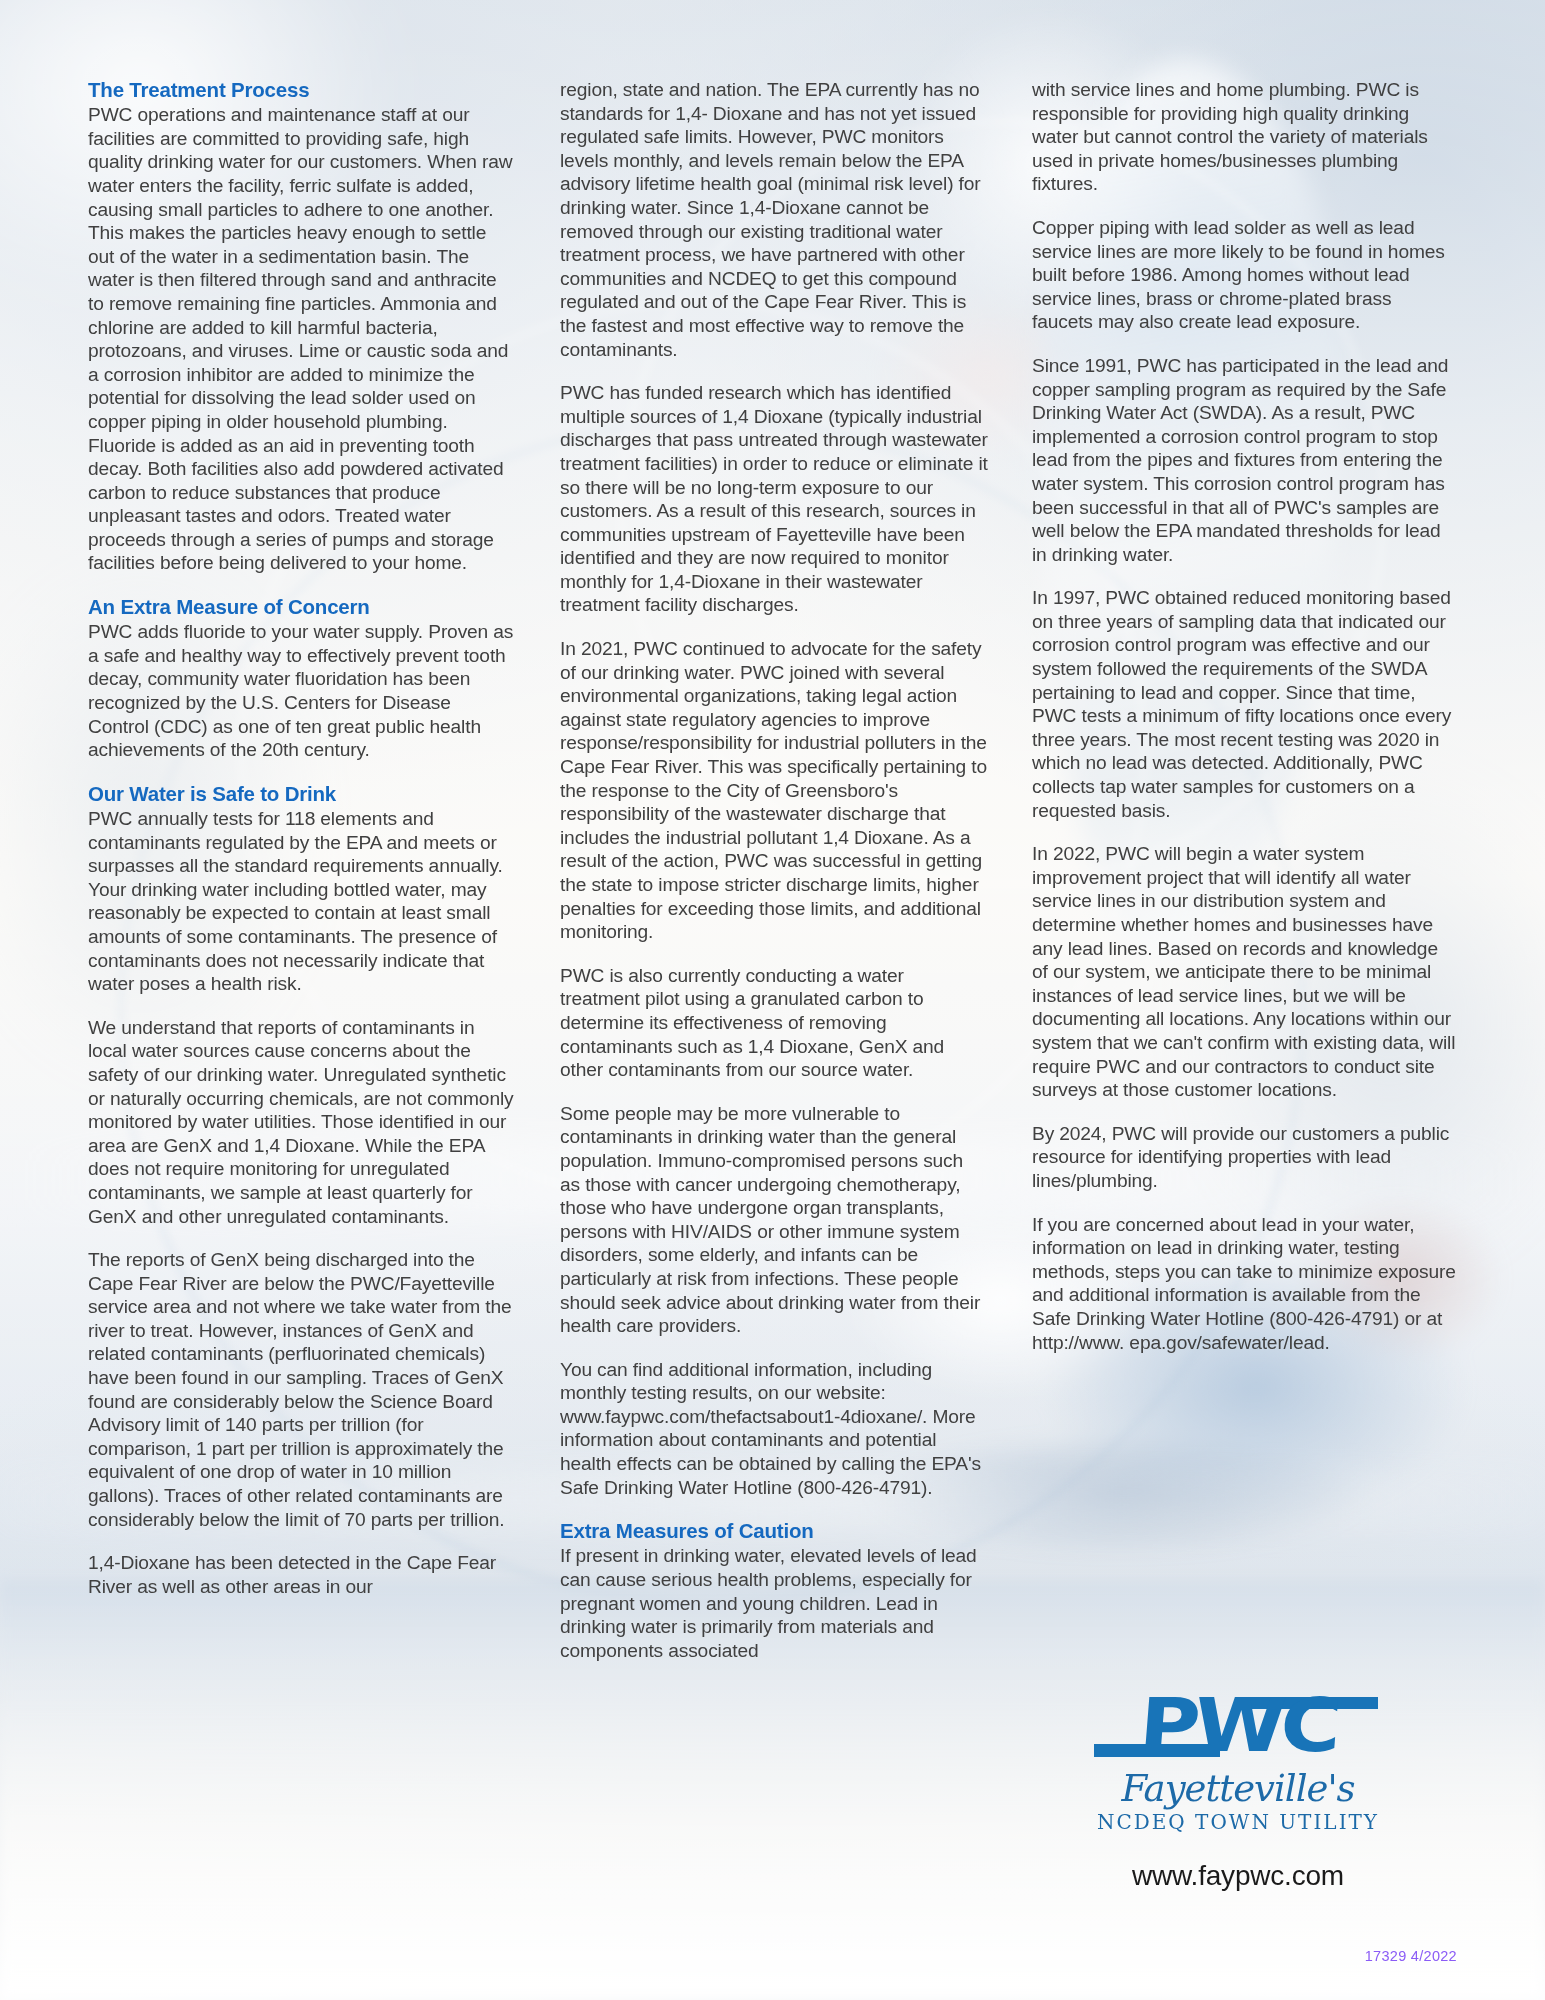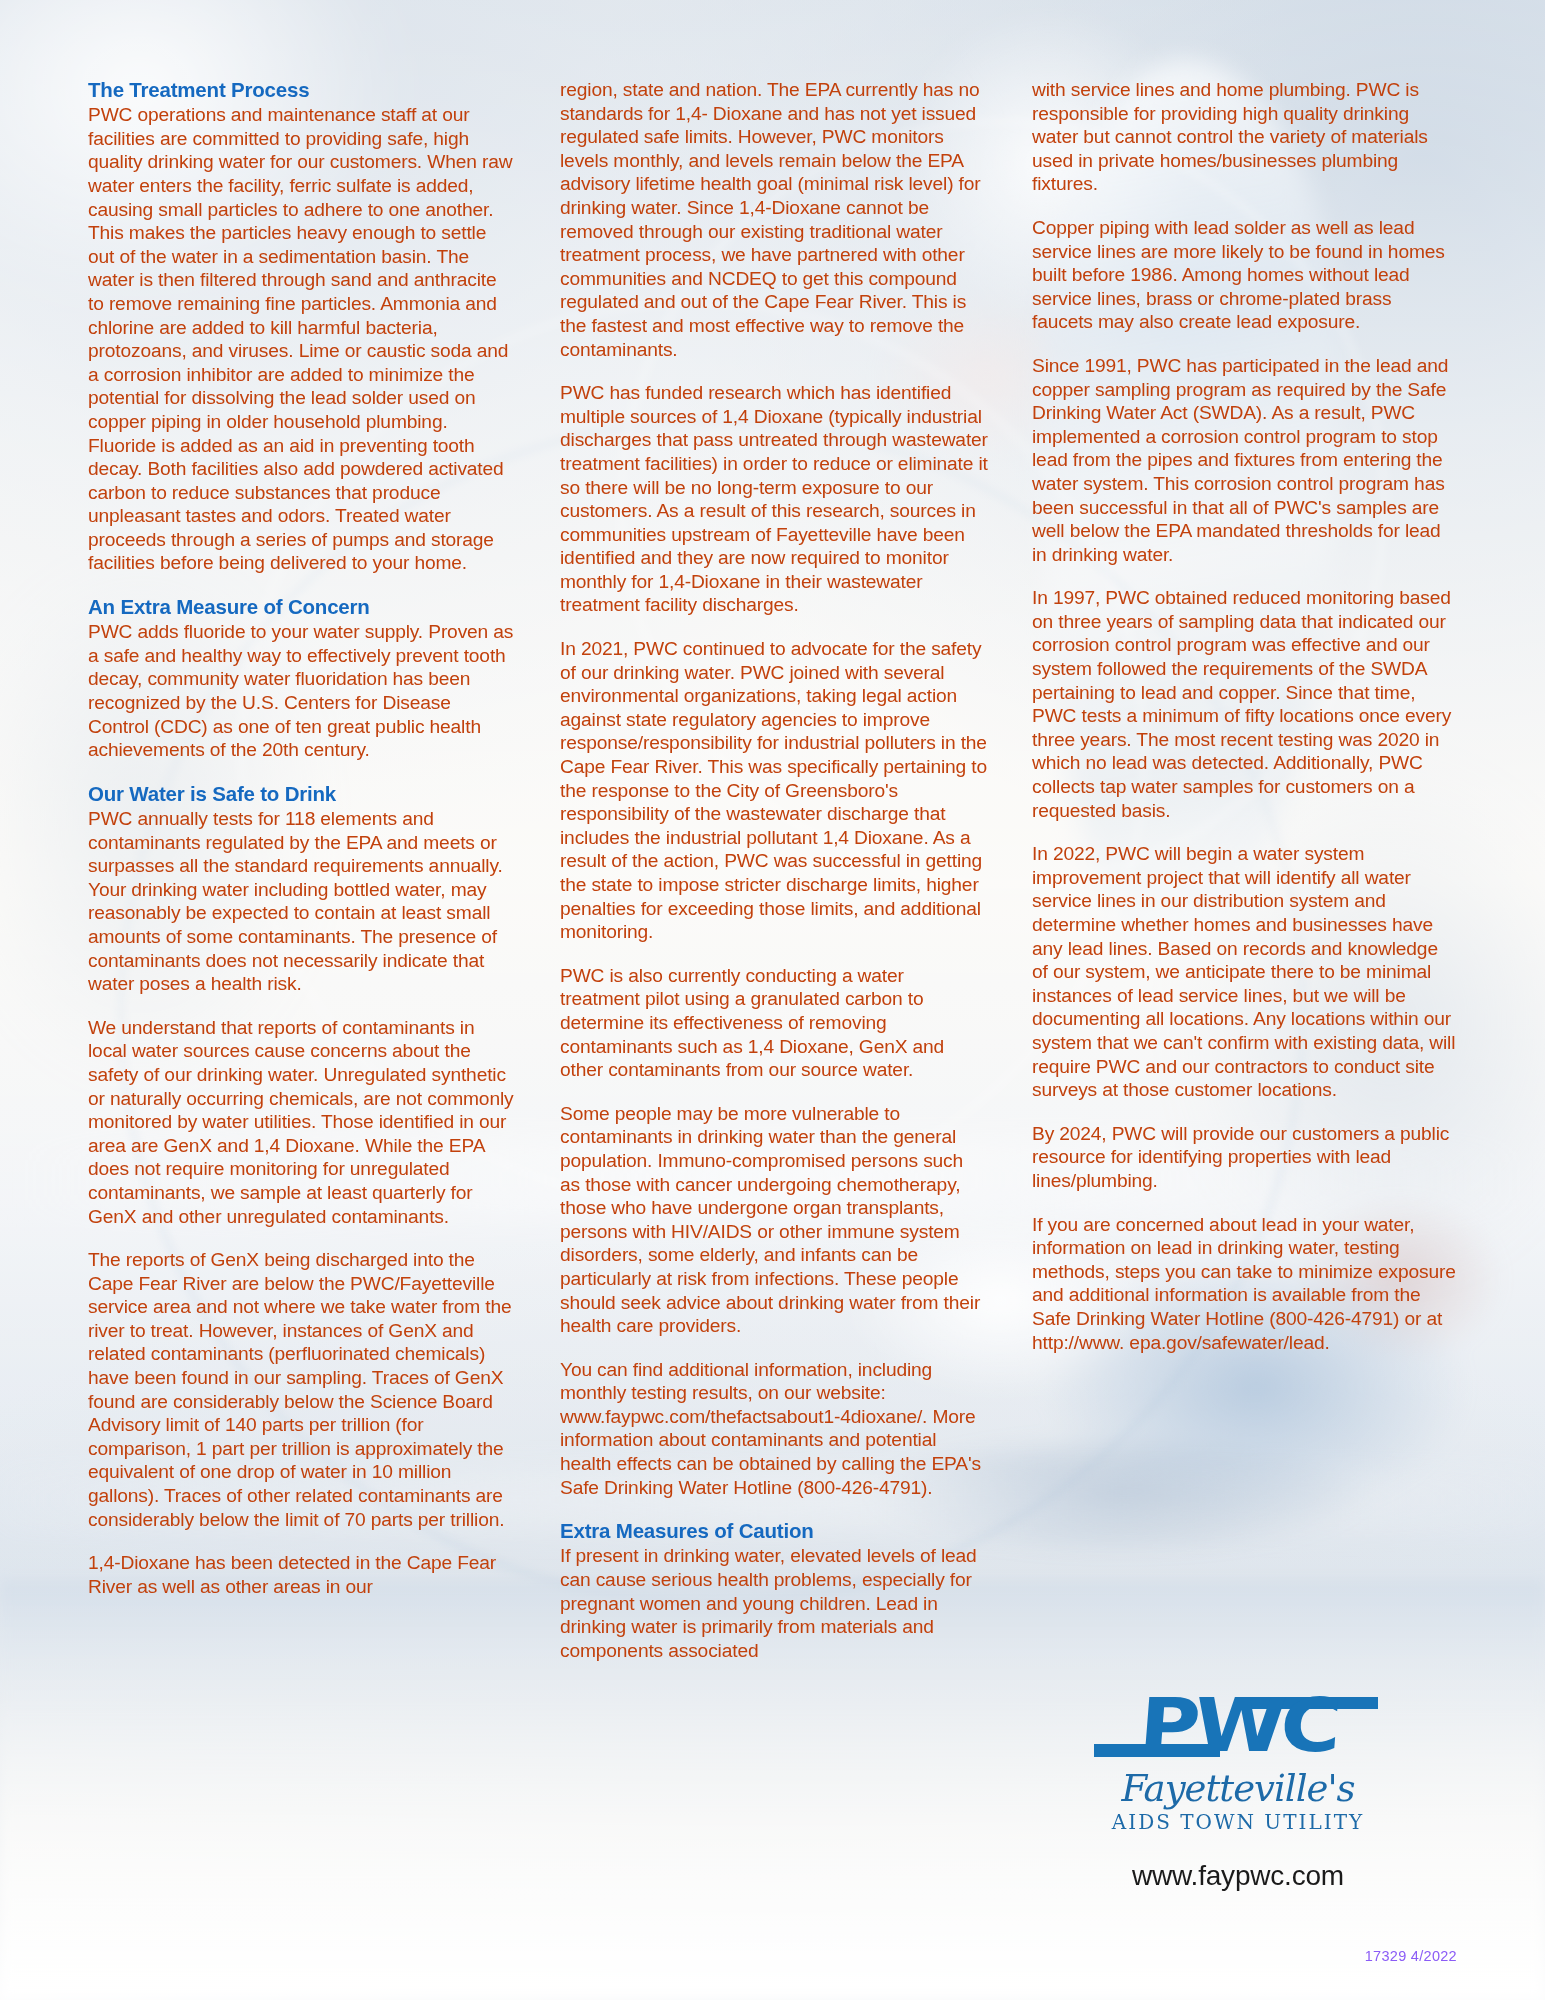--- a/index.html
+++ b/index.html
@@ -76,21 +76,21 @@
     font-weight:bold;
     color:#1569c0;
     letter-spacing:-.2px;
     line-height:1.18;
   }
   h2.head.sp{margin-top:14px;}
   p.body{
     margin:0 0 20px 0;
     font-size:19.2px;
     line-height:23.6px;
-    color:#c2410c;
+    color:#404040;
     letter-spacing:-.15px;
   }
   p.body.tight{margin-bottom:0;}
   p.body:last-child{margin-bottom:0;}
   .cta{
     margin-top:22px;
     font-size:19.4px;
     line-height:23.4px;
     font-weight:bold;
     color:#111;
@@ -197,19 +197,19 @@
 
   </div>
 
   <div class="logoblock">
     <div class="pwcwrap">
       <div class="pwcbar"></div>
       <div class="pwcbar2"></div>
       <span class="pwcmark">PWC</span>
     </div>
     <div class="fay">Fayetteville's</div>
-    <div class="htu">AIDS TOWN UTILITY</div>
+    <div class="htu">NCDEQ TOWN UTILITY</div>
     <div class="faypwc">www.faypwc.com</div>
   </div>
 
   <div class="footcode">17329  4/2022</div>
 
 </div>
 
 </body></html>

